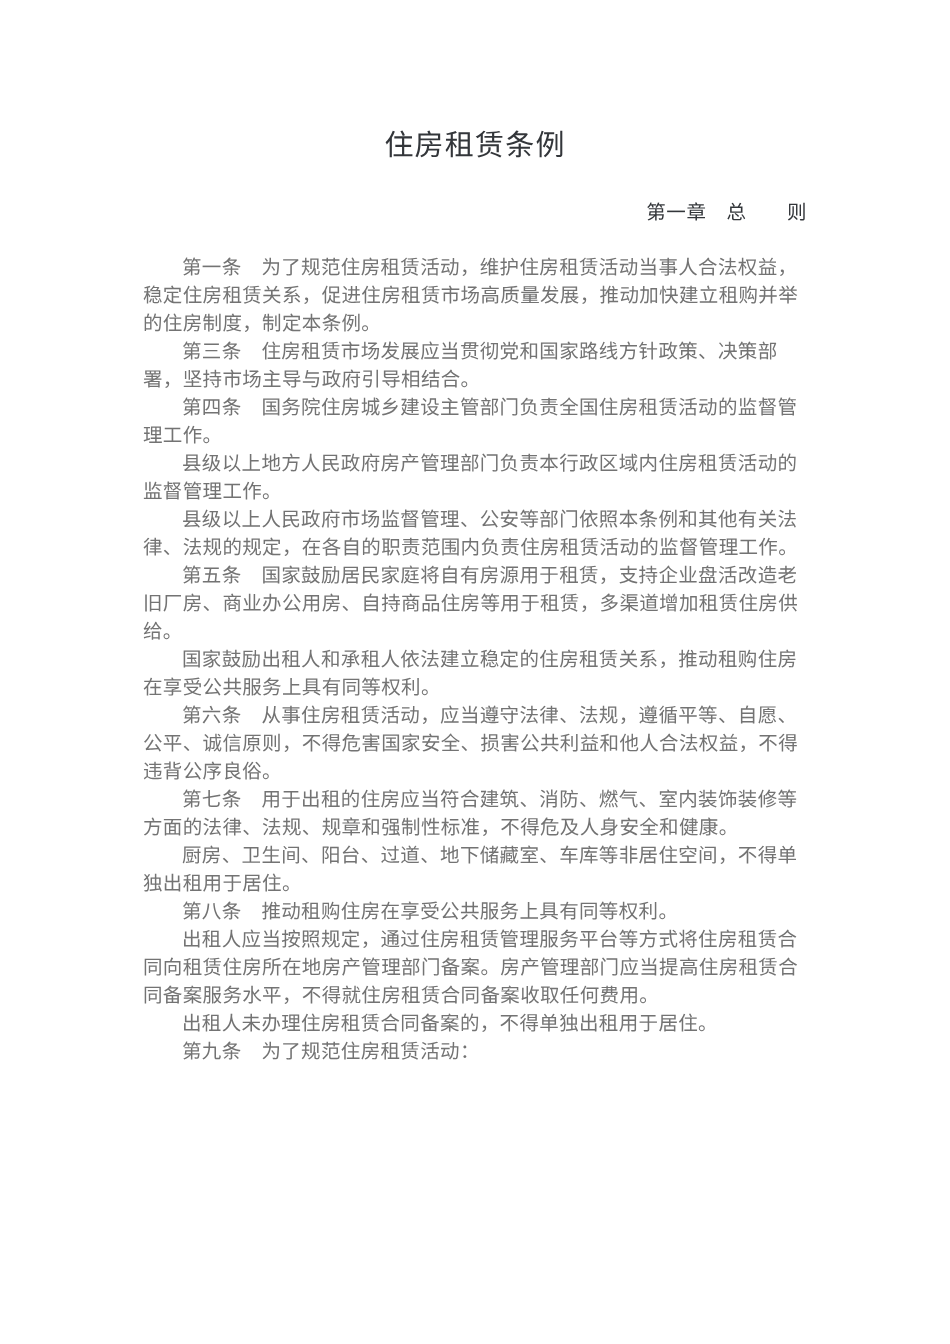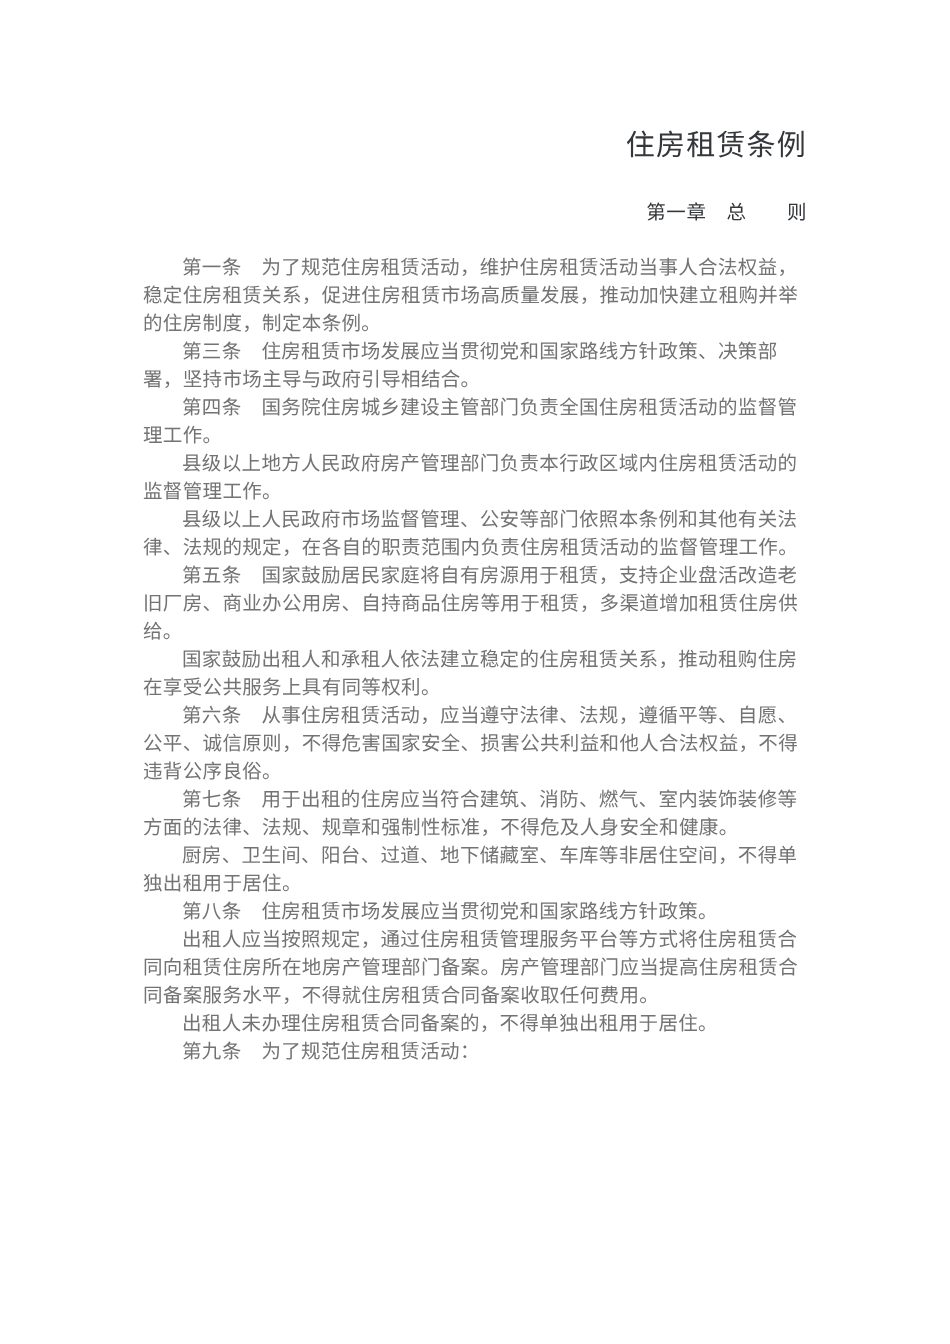--- a/index.html
+++ b/index.html
@@ -24,21 +24,21 @@
     left: 143px;
     top: 0;
     width: 664px;
   }
   .doc-title {
     margin: 0;
     padding: 0;
     font-size: 29px;
     font-weight: 400;
     color: #33363a;
-    text-align: right;
+    text-align: center;
     letter-spacing: 1.2px;
     line-height: 1.0;
     padding-top: 131px;
   }
   .chapter-heading {
     font-size: 19.5px;
     font-weight: 400;
     color: #33363a;
     text-align: right;
     line-height: 28px;
@@ -93,20 +93,20 @@
       <p class="para last-line-left">县级以上人民政府市场监督管理、公安等部门依照本条例和其他有关法律、法规的规定，在各自的职责范围内负责住房租赁活动的监督管理工作。</p>
       <p class="para last-line-left">第五条　国家鼓励居民家庭将自有房源用于租赁，支持企业盘活改造老旧厂房、商业办公用房、自持商品住房等用于租赁，多渠道增加租赁住房供给。</p>
       <p class="para last-line-left">国家鼓励出租人和承租人依法建立稳定的住房租赁关系，推动租购住房在享受公共服务上具有同等权利。</p>
       <p class="para last-line-left">第六条　从事住房租赁活动，应当遵守法律、法规，遵循平等、自愿、公平、诚信原则，不得危害国家安全、损害公共利益和他人合法权益，不得违背公序良俗。</p>
     </div>
 
 
     <div class="para-block tight">
       <p class="para last-line-left">第七条　用于出租的住房应当符合建筑、消防、燃气、室内装饰装修等方面的法律、法规、规章和强制性标准，不得危及人身安全和健康。</p>
       <p class="para last-line-left">厨房、卫生间、阳台、过道、地下储藏室、车库等非居住空间，不得单独出租用于居住。</p>
-      <p class="para last-line-left">第八条　住房租赁市场发展应当贯彻党和国家路线方针政策。</p>
+      <p class="para last-line-left">第八条　推动租购住房在享受公共服务上具有同等权利。</p>
       <p class="para last-line-left">出租人应当按照规定，通过住房租赁管理服务平台等方式将住房租赁合同向租赁住房所在地房产管理部门备案。房产管理部门应当提高住房租赁合同备案服务水平，不得就住房租赁合同备案收取任何费用。</p>
       <p class="para last-line-left">出租人未办理住房租赁合同备案的，不得单独出租用于居住。</p>
       <p class="para last-line-left">第九条　为了规范住房租赁活动：</p>
     </div>
 
   </div>
 </div>
 
 </body></html>

